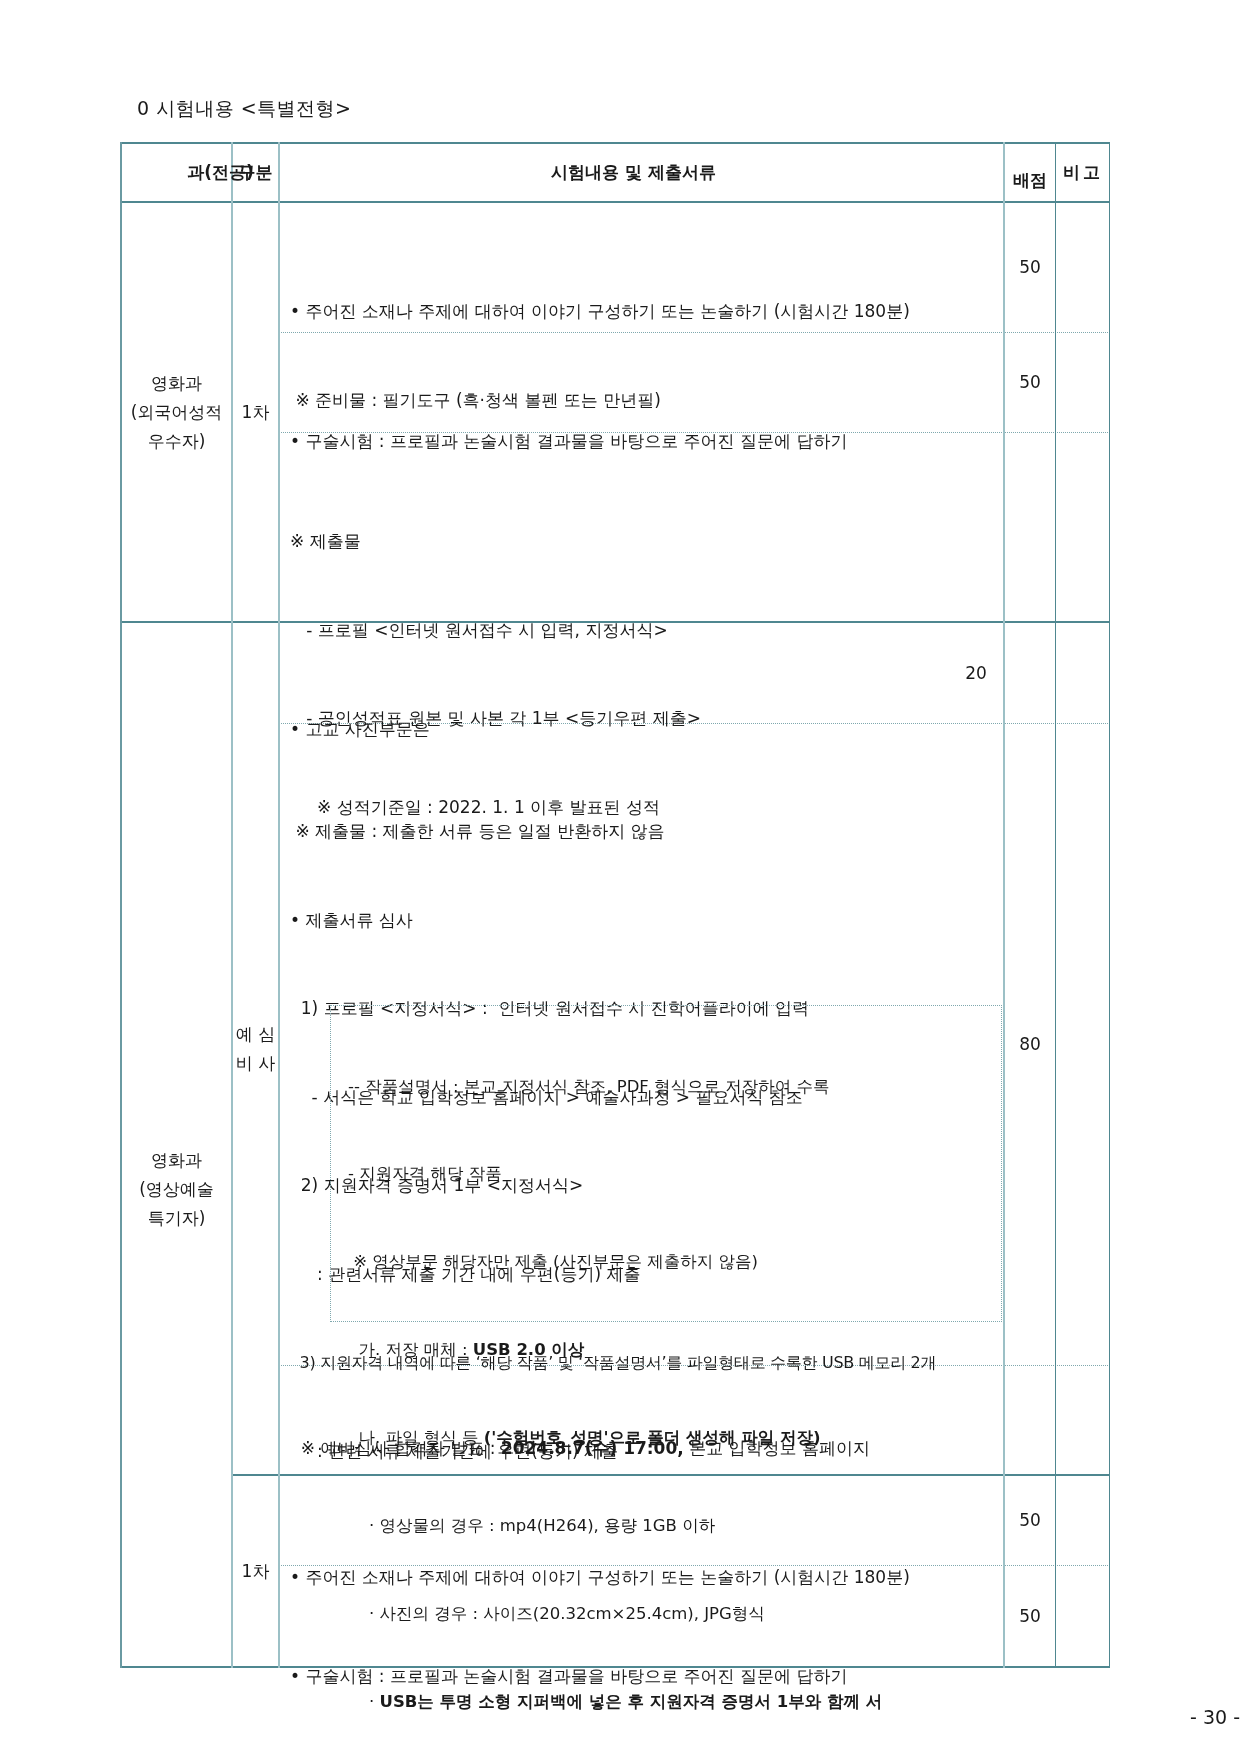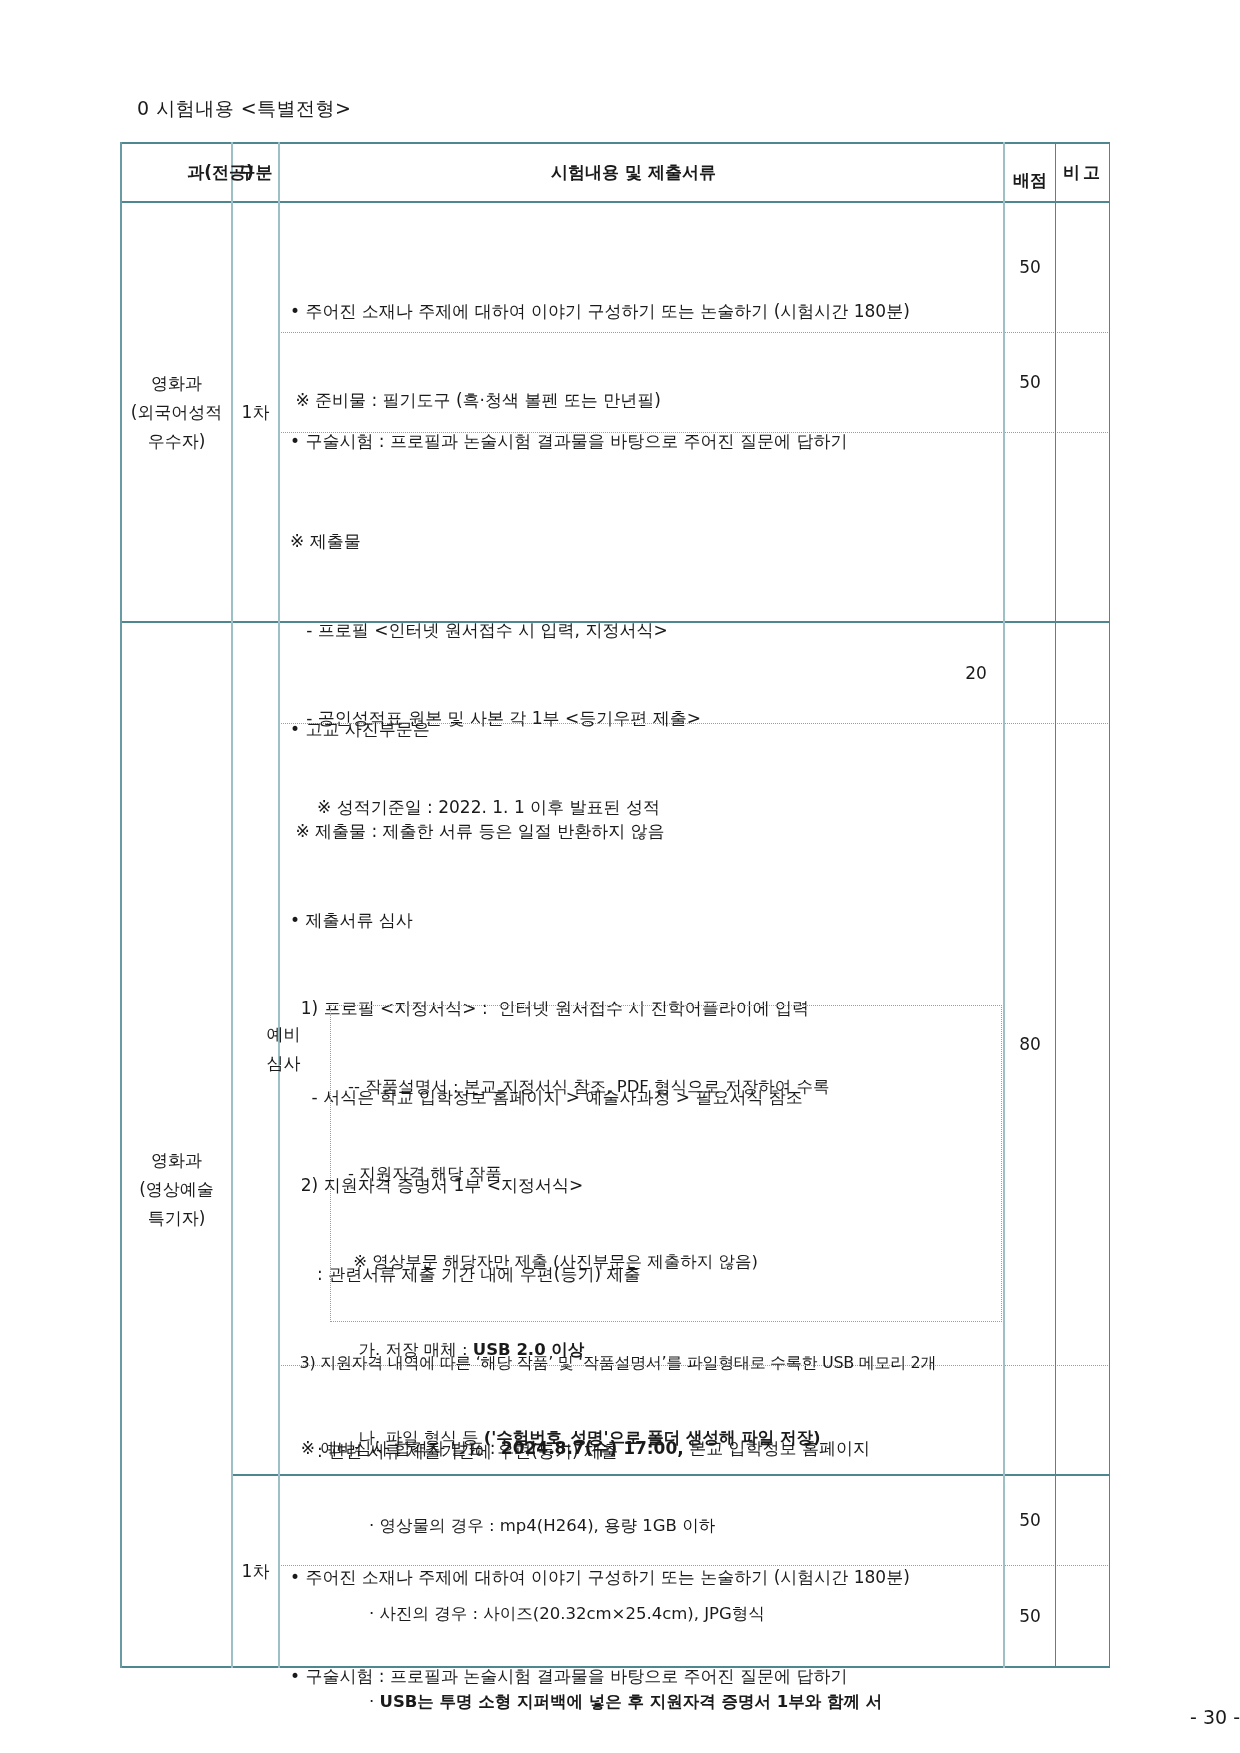--- a/index.html
+++ b/index.html
@@ -78,21 +78,21 @@
   <div>   - 프로필 &lt;인터넷 원서접수 시 입력, 지정서식&gt;</div>
   <div>   - 공인성적표 원본 및 사본 각 1부 &lt;등기우편 제출&gt;</div>
   <div>     ※ 성적기준일 : 2022. 1. 1 이후 발표된 성적</div>
 </div>
 
 <div class="cell" style="left:122px; width:109px; top:623px; height:1043px; flex-direction:column; padding-top:90px; box-sizing:border-box;">
   <div>영화과</div>
   <div>(영상예술</div>
   <div>특기자)</div>
 </div>
-<div class="cell" style="left:233px; width:45px; top:623px; height:851px; flex-direction:column;margin-left:28px;">
+<div class="cell" style="left:233px; width:45px; top:623px; height:851px; flex-direction:row;">
   <div>예비</div>
   <div>심사</div>
 </div>
 
 <div class="content" style="left:290px; top:656px;">
   <div>• 고교 사진부문은</div>
 </div>
 <div class="cell" style="left:951px; width:50px; top:623px; height:100px;">20</div>
 
 <div class="content" style="left:290px; top:758px;">

